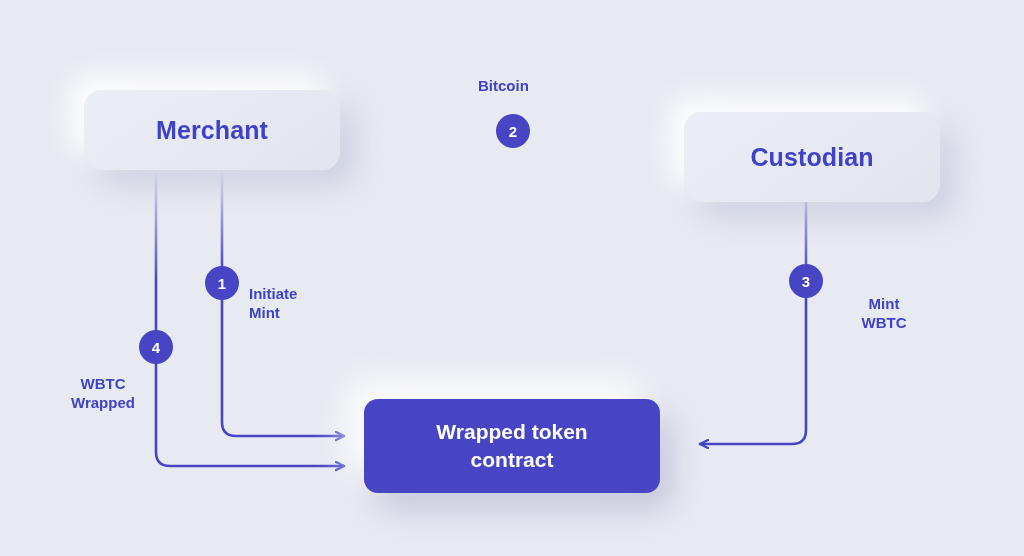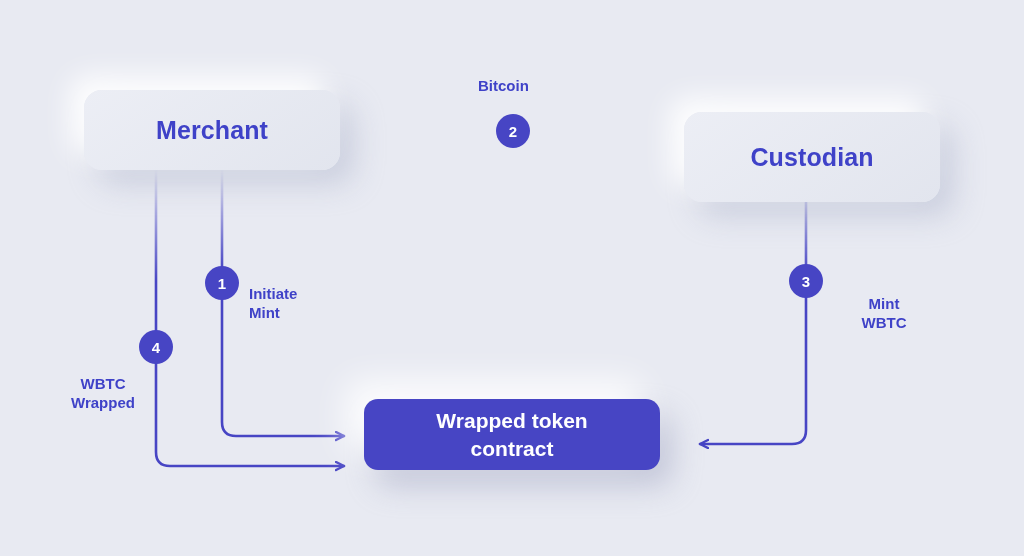--- a/index.html
+++ b/index.html
@@ -64,21 +64,21 @@
     height: 90px;
     margin-top: 20px;
   }
 
   
   #node-contract {
     position: absolute;
     left: 364px;
     top: 399px;
     width: 296px;
-    height: 71px;
+    height: 94px;
     border-radius: 14px;
     background: #4745c4;
     box-shadow:
       -18px -18px 34px rgba(255,255,255,0.9),
       12px 16px 30px rgba(150,156,186,0.45);
     display: flex;
     align-items: center;
     justify-content: center;
   }
   #node-contract .contract-label {

